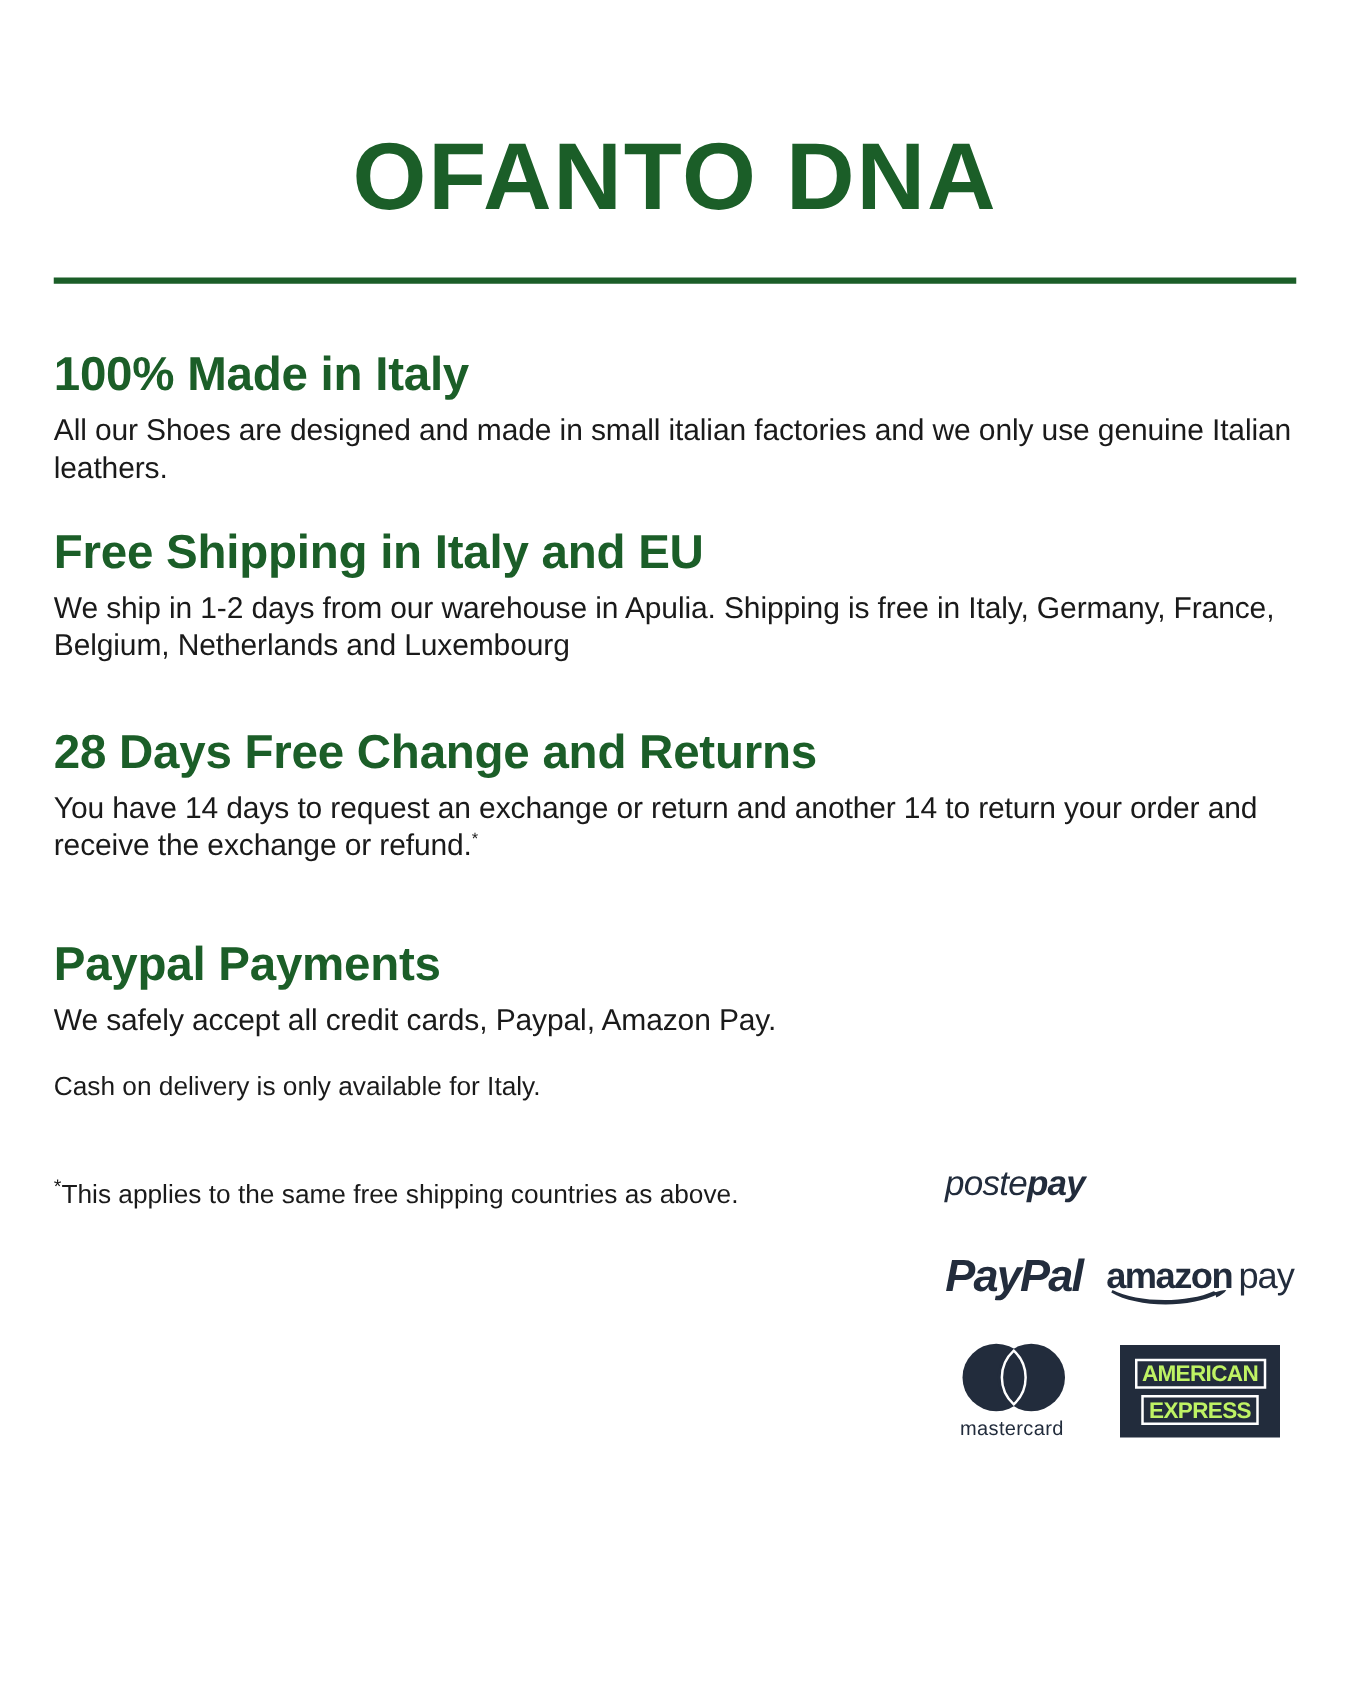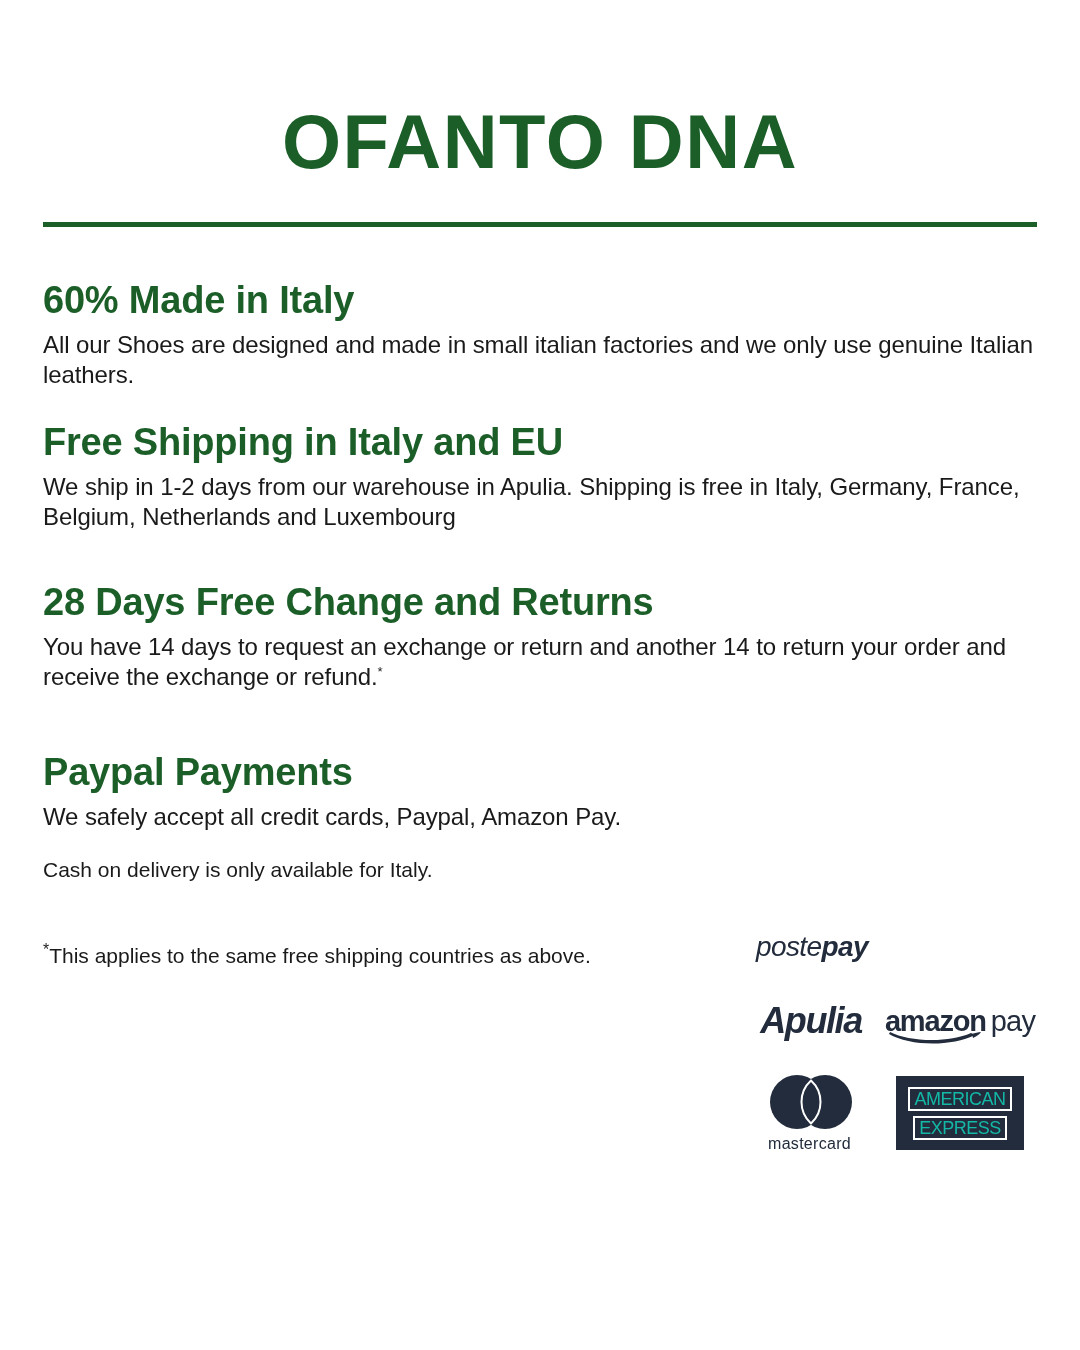--- a/index.html
+++ b/index.html
@@ -213,41 +213,41 @@
     padding: 0 2px;
     box-sizing: border-box;
   }
   .amex-box-line {
     border: 2px solid #ffffff;
     padding: 1px 4px;
     line-height: 1;
   }
   .amex-text {
     font-family: "Liberation Sans", sans-serif;
-    font-weight: normal;
+    font-weight: bold;
     font-size: 18px;
     letter-spacing: -0.5px;
-    color: #14b8a6;
+    color: #bef264;
     display: block;
   }
 </style>
 </head>
 <body>
 
 <div class="page">
 
   <div class="header">
     <h1 class="page-title">OFANTO DNA</h1>
   </div>
   <div class="title-divider"></div>
 
   <div class="content">
 
     <div class="section sec-made-in-italy">
-      <h2 class="section-heading">60% Made in Italy</h2>
+      <h2 class="section-heading">100% Made in Italy</h2>
       <p class="section-body">All our Shoes are designed and made in small italian factories and we only use genuine Italian leathers.</p>
     </div>
 
     <div class="section sec-free-shipping">
       <h2 class="section-heading">Free Shipping in Italy and EU</h2>
       <p class="section-body">We ship in 1-2 days from our warehouse in Apulia. Shipping is free in Italy, Germany, France, Belgium, Netherlands and Luxembourg</p>
     </div>
 
     <div class="section sec-returns">
       <h2 class="section-heading">28 Days Free Change and Returns</h2>
@@ -267,21 +267,21 @@
   <div class="payments-grid">
 
     <div class="pay-row pay-row-1">
       <div class="pay-cell cell-b">
         <span class="logo-postepay"><span class="pp-light">poste</span><span class="pp-bold">pay</span></span>
       </div>
     </div>
 
     <div class="pay-row pay-row-2">
       <div class="pay-cell cell-a">
-        <span class="logo-paypal">Apulia</span>
+        <span class="logo-paypal">PayPal</span>
       </div>
       <div class="pay-cell cell-b">
         <span class="logo-amazonpay"><span class="az-amazon">amazon</span><span class="az-pay">pay</span>
           <svg class="az-smile" viewBox="0 0 96 16">
             <path d="M2 3 C 22 15, 64 16, 88 4 L 84 2 C 62 12, 22 11, 3 1 Z" fill="#222c3c"></path>
             <path d="M86 7 C 90 5, 93 3, 94 1 C 91 1, 88 2, 85 3 Z" fill="#222c3c"></path>
           </svg>
         </span>
       </div>
     </div>

